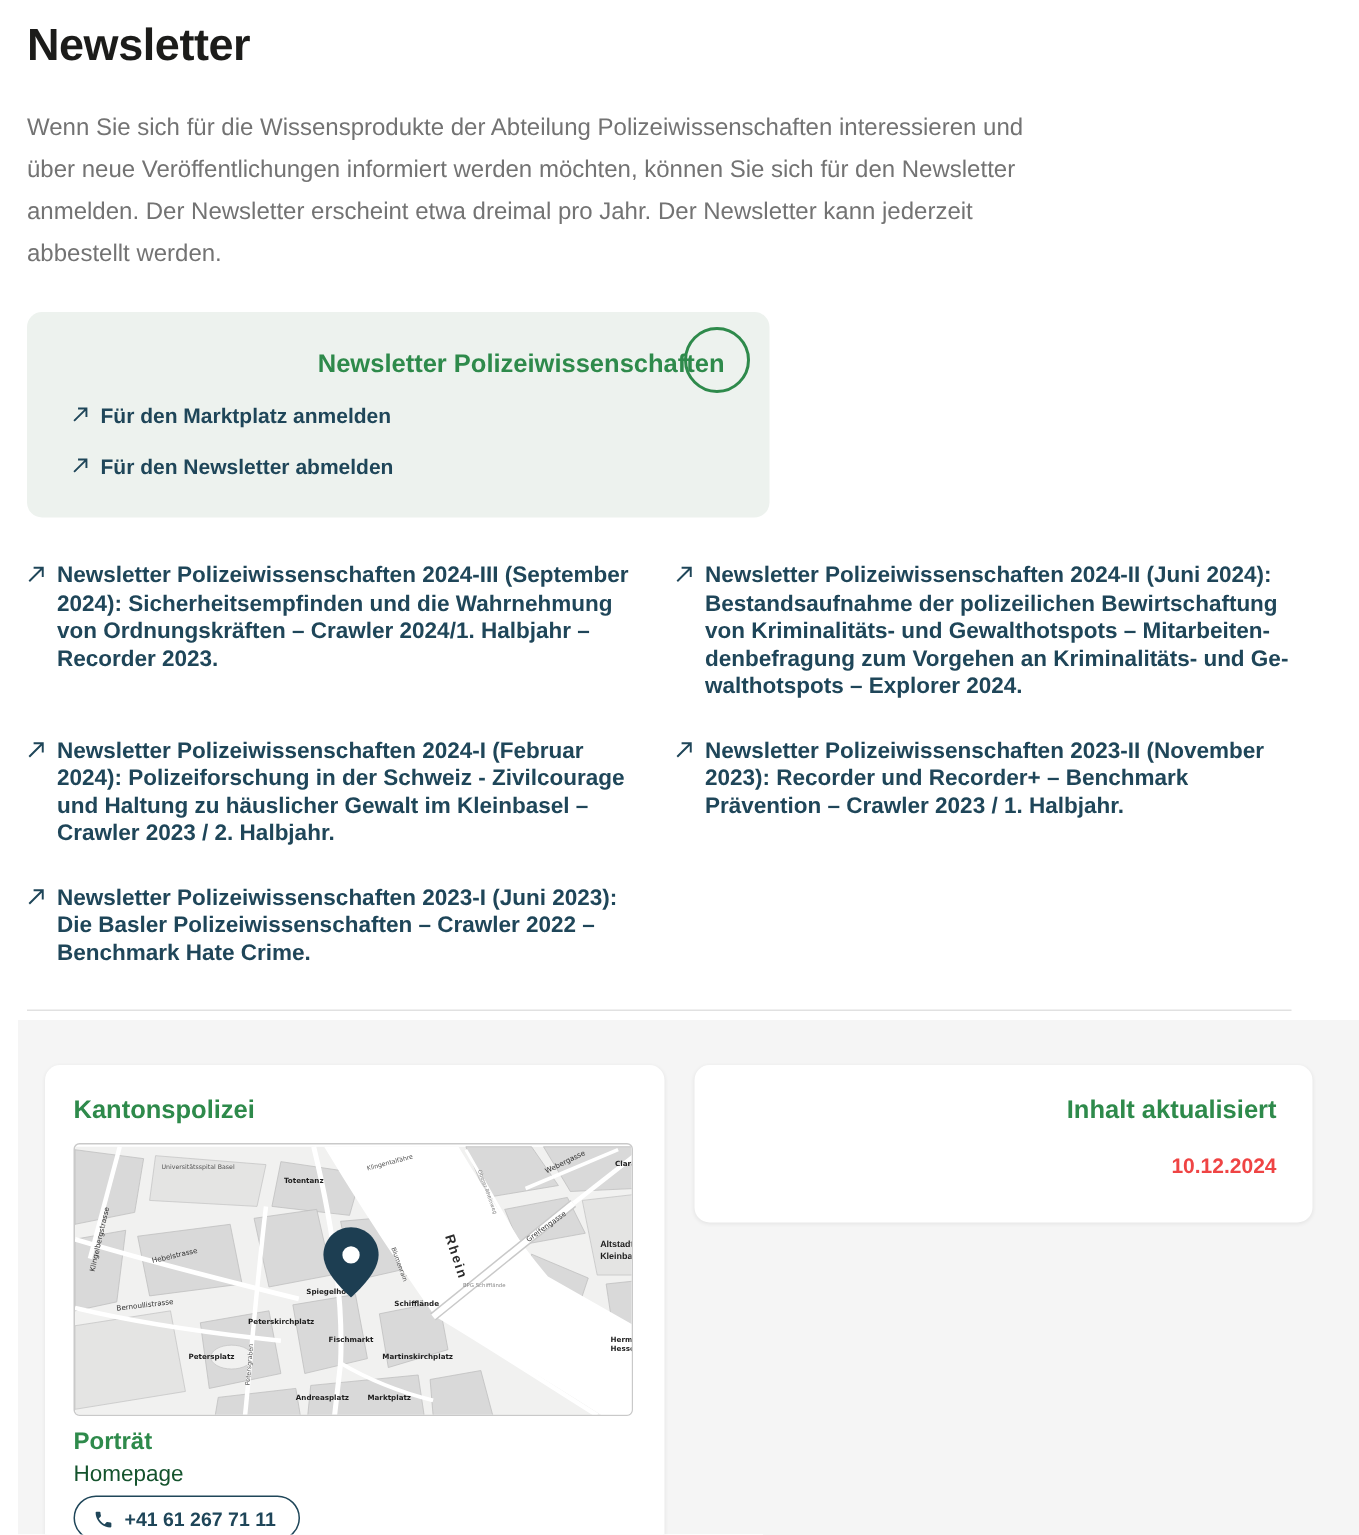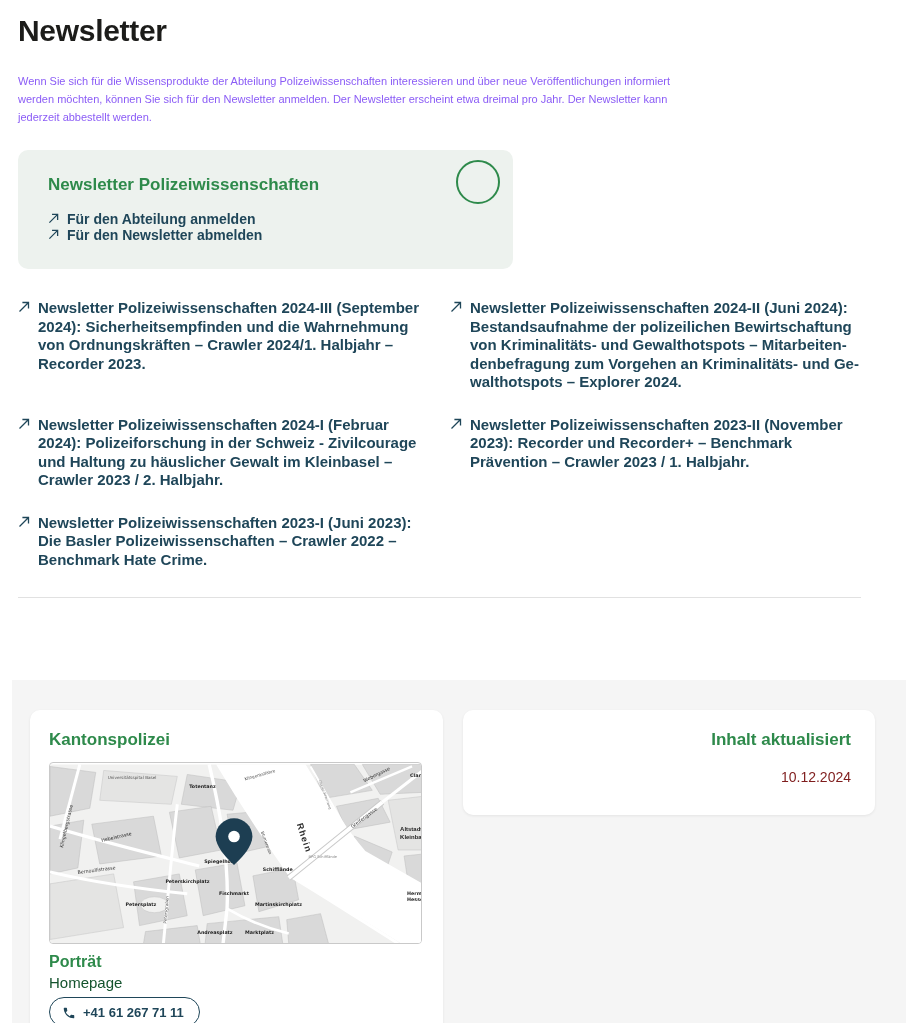--- a/index.html
+++ b/index.html
@@ -6,47 +6,47 @@
   html,body { width:906px; height:1023px; }
   body {
     position:relative; overflow:hidden; background:#fff;
     font-family:"Liberation Sans", sans-serif; color:var(--text,#1d1d1b);
   }
   a { text-decoration:none; cursor:pointer; }
 
   
   .content { position:absolute; top:0; left:0; width:906px; }
   .page-title { margin:14px 4px 0 18px; font-size:30px; font-weight:700; letter-spacing:-0.3px; color:#1c1c1a; }
-  .intro { margin:24px 18px 0; width:688px; font-size:11px; line-height:18px; color:#8b5cf6; }
+  .intro { margin:24px 18px 0; width:688px; font-size:16px; line-height:28px; color:#737373; }
 
   .nl-box { position:relative; margin:24px 0 0 18px; width:495px; background:var(--box_bg,#edf2ee); border-radius:10px; padding:25px 30px 26px; }
-  .nl-box h2 { font-size:17px; font-weight:700; color:var(--green,#2e8a4b); }
+  .nl-box h2 { font-size:17px; font-weight:700; color:var(--green,#2e8a4b);text-align:right; }
   .nl-links { list-style:none; margin-top:16px; }
-  .nl-links li + li { margin-top:0; }
+  .nl-links li + li { margin-top:18px; }
   .nl-link { display:flex; align-items:flex-start; gap:8px; font-size:14px; font-weight:700; color:var(--navy,#1f4659); }
   .nl-circle { position:absolute; top:10px; right:13px; width:44px; height:44px; border:2px solid var(--green,#2e8a4b); border-radius:50%; }
 
   .archive-intro { margin:23px 18px 0; font-size:16px; color:#2a2a28; }
   .archive-grid { list-style:none; margin:30px 18px 0; width:844px; display:grid; grid-template-columns:412px 412px; column-gap:20px; row-gap:24px; }
   .archive-item { display:flex; align-items:flex-start; gap:8px; font-size:15px; line-height:18.5px; font-weight:700; color:var(--navy,#1f4659);justify-content:flex-end; }
   .arrow-ic { flex:0 0 auto; margin-top:2px; }
   .divider { margin:28px 0 0 18px; width:843px; height:1px; background:#e1e1e1; border:0; }
 
   
   .footer { position:absolute; top:680px; left:12px; width:906px; height:343px; background:var(--section_bg,#f5f5f5); }
   .cards { display:flex; gap:20px; padding:30px 0 0 18px; align-items:flex-start; }
   .card { background:#fff; border-radius:10px; box-shadow:0 1px 3px rgba(0,0,0,.07); }
   .card h3 { font-size:17px; font-weight:700; color:var(--green,#2e8a4b); }
   .card-contact { width:413px; padding:20px 19px 24px; }
   .map-wrap { margin-top:12px; width:373px; height:182px; border:1px solid #c9c9c9; border-radius:4px; overflow:hidden; background:#fff; }
   .portrait-label { margin-top:9px; font-size:16px; font-weight:700; color:var(--green,#2e8a4b); }
   .homepage-link { display:block; margin-top:3px; font-size:15px; color:#14532d; width:fit-content; }
   .phone-pill { margin-top:6px; display:inline-flex; align-items:flex-end; gap:7px; border:1.6px solid var(--navy,#1f4659); border-radius:17px; padding:6px 15px 6px 12px; font-size:13px; font-weight:700; color:var(--navy,#1f4659); background:#fff; height:30px; }
   .card-updated { width:412px; padding:20px 24px 30px;text-align:right; }
-  .updated-date { margin:19px 0 0 18px; font-size:14px; font-weight:400; color:#7f1d1d; }
+  .updated-date { margin:19px 0 0 18px; font-size:14px; font-weight:700; color:#ef4444; }
 
   
   .m-base { fill:#f1f1f0; }
   .m-block { fill:#d9d9d9; stroke:#bdbdbd; stroke-width:.5; }
   .m-block-light { fill:#e4e4e3; stroke:#c4c4c4; stroke-width:.5; }
   .m-river { fill:#ffffff; }
   .m-st { stroke:#ffffff; fill:none; }
   .m-case { stroke:#c9c9c9; fill:none; }
   .m-lbl { font-family:"DejaVu Sans", sans-serif; font-size:4.8px; fill:#333; }
   .m-lbl-b { font-weight:700; fill:#1e1e1e; }
@@ -63,21 +63,21 @@
   <p class="intro">Wenn Sie sich für die Wissensprodukte der Abteilung Polizeiwissenschaften interessieren und über neue Veröffentlichungen informiert werden möchten, können Sie sich für den Newsletter anmelden. Der Newsletter erscheint etwa dreimal pro Jahr. Der Newsletter kann jederzeit abbestellt werden.</p>
 
   <section class="nl-box">
     <h2>Newsletter Polizeiwissenschaften</h2>
     <ul class="nl-links">
       <li>
         <a class="nl-link">
           <svg class="arrow-ic" width="11" height="11" viewBox="0 0 12 12">
               <path d="M1.5 10.5 L10.5 1.5 M4.4 1.5 H10.5 V7.6" stroke="#1f4659" stroke-width="1.4" fill="none"></path>
             </svg>
-          <span>Für den Abteilung anmelden</span>
+          <span>Für den Marktplatz anmelden</span>
         </a>
       </li>
       <li>
         <a class="nl-link">
           <svg class="arrow-ic" width="11" height="11" viewBox="0 0 12 12">
               <path d="M1.5 10.5 L10.5 1.5 M4.4 1.5 H10.5 V7.6" stroke="#1f4659" stroke-width="1.4" fill="none"></path>
             </svg>
           <span>Für den Newsletter abmelden</span>
         </a>
       </li>

